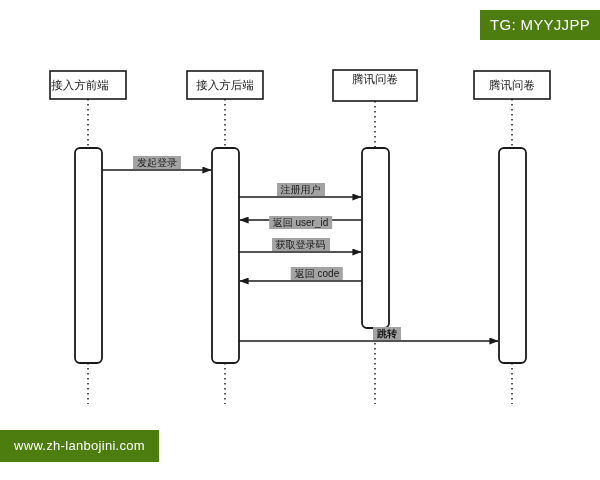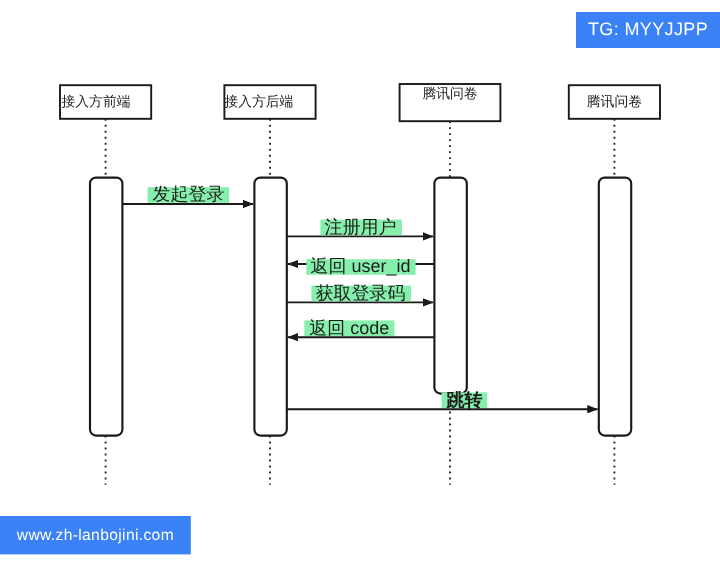--- a/index.html
+++ b/index.html
@@ -16,21 +16,21 @@
   }
   #canvas {
     position: absolute;
     left: 0;
     top: 0;
     width: 600px;
     height: 480px;
   }
   .badge {
     position: absolute;
-    background: #3b82f6;
+    background: #4d7c0f;
     color: #ffffff;
     font-size: 15px;
     letter-spacing: 0.3px;
     line-height: 1;
     padding: 7px 10px 8px 10px;
     white-space: nowrap;
   }
   #tg-badge {
     right: 0;
     top: 10px;
@@ -45,23 +45,23 @@
     position: absolute;
     text-align: center;
     font-size: 11.5px;
     color: #1a1a1a;
     line-height: 14px;
     pointer-events: none;
     white-space: nowrap;
   }
   .msg-label {
     position: absolute;
-    font-size: 15px;
+    font-size: 10px;
     color: #1a1a1a;
-    background: #86efac;
+    background: #a3a3a3;
     padding: 0 4px;
     line-height: 13px;
     white-space: nowrap;
     transform: translate(-50%, -100%);
   }
 </style>
 </head>
 <body>
 
 <svg id="canvas" viewBox="0 0 600 480" xmlns="http://www.w3.org/2000/svg">
@@ -103,32 +103,32 @@
       <line x1="239" y1="252" x2="361" y2="252" stroke="#1a1a1a" stroke-width="1.6" marker-end="url(#arrow-right)"></line>
       <line x1="362" y1="281" x2="240" y2="281" stroke="#1a1a1a" stroke-width="1.6" marker-end="url(#arrow-left)"></line>
       <line x1="239" y1="341" x2="498" y2="341" stroke="#1a1a1a" stroke-width="1.6" marker-end="url(#arrow-right)"></line>
     </g>
 </svg>
 
 <div id="labels-layer">
     <div class="participant-label" style="left: 50px; width: 60px; top: 78px;">
       <div>接入方前端</div>
     </div>
-    <div class="participant-label" style="left: 187px; width: 56px; top: 78px;">
+    <div class="participant-label" style="left: 187px; width: 76px; top: 78px;">
       <div>接入方后端</div>
     </div>
     <div class="participant-label" style="left: 333px; width: 84px; top: 71.5px;">
       <div>腾讯问卷</div>
     </div>
     <div class="participant-label" style="left: 474px; width: 76px; top: 78px;">
       <div>腾讯问卷</div>
     </div>
     <div class="msg-label" style="left: 157px; top: 169px;">发起登录</div>
     <div class="msg-label" style="left: 300.5px; top: 196px;">注册用户</div>
     <div class="msg-label" style="left: 300.5px; top: 229px;">返回 user_id</div>
     <div class="msg-label" style="left: 300.5px; top: 251px;">获取登录码</div>
-    <div class="msg-label" style="left: 291px; top: 280px;">返回 code</div>
+    <div class="msg-label" style="left: 317px; top: 280px;">返回 code</div>
     <div class="msg-label" style="left: 387px; top: 340px; font-weight: bold;">跳转</div>
   </div>
 
 <div class="badge" id="tg-badge">TG: MYYJJPP</div>
 
 <div class="badge" id="watermark">www.zh-lanbojini.com</div>
 
 </body></html>

